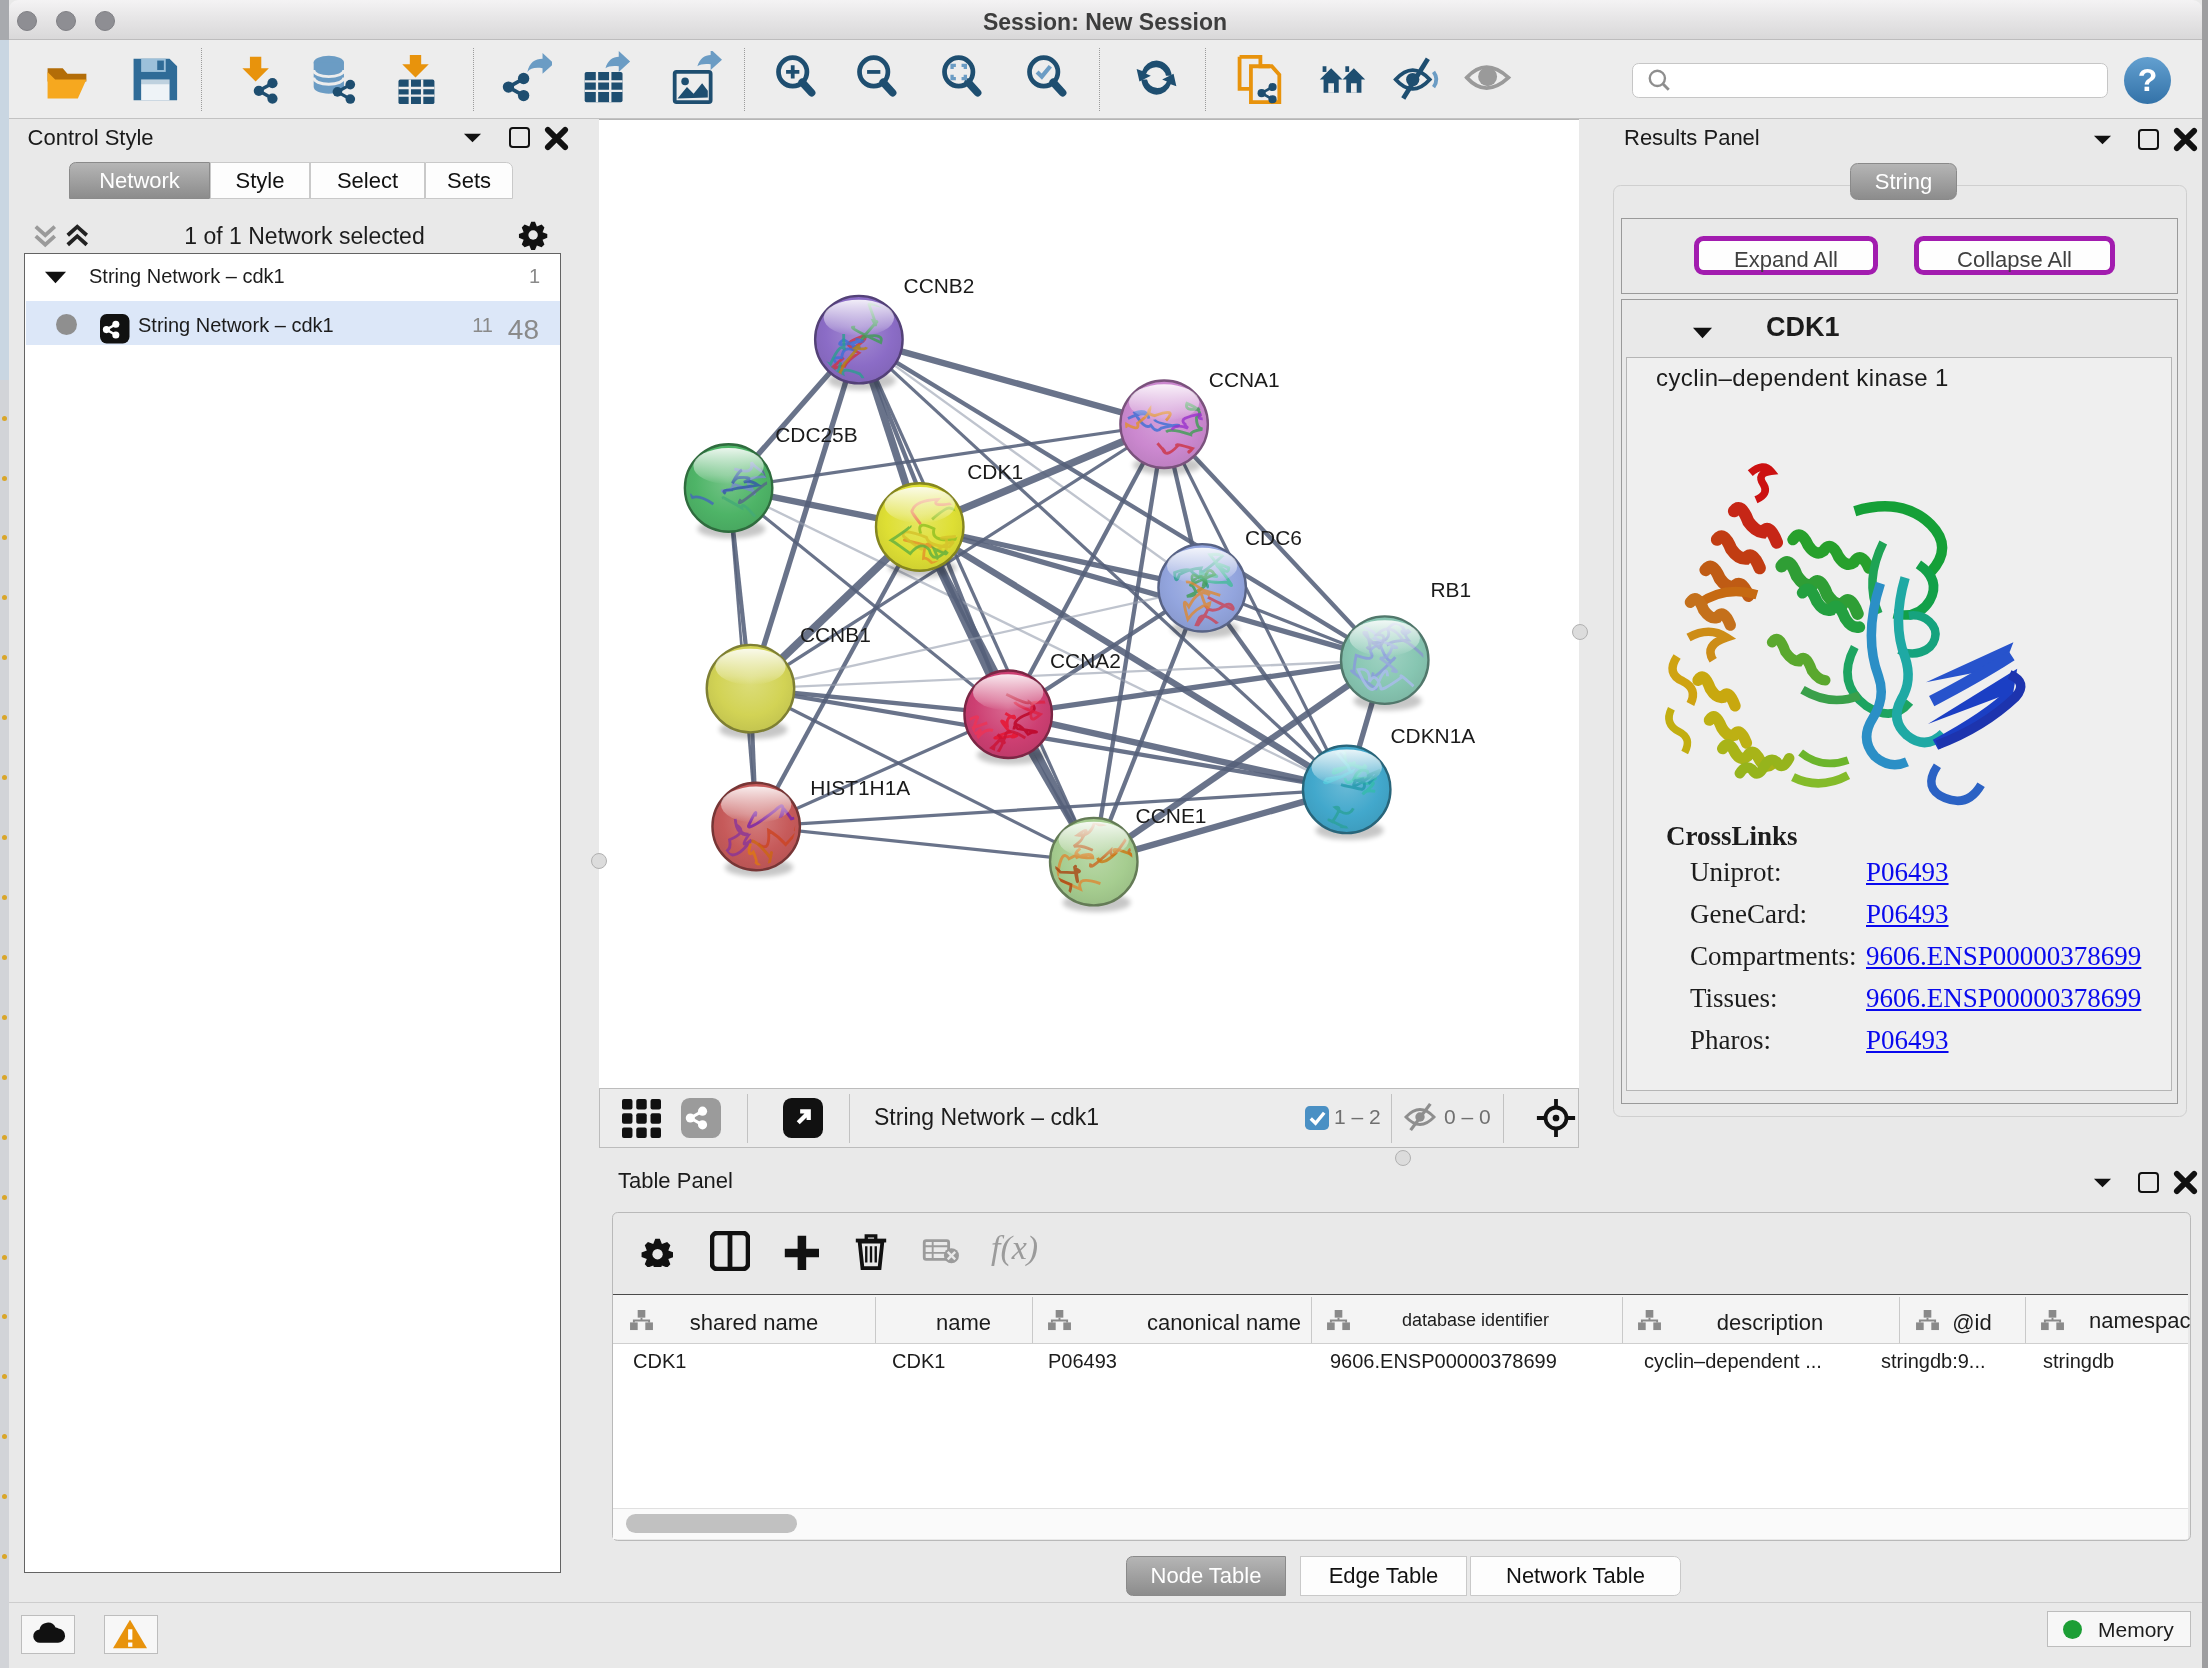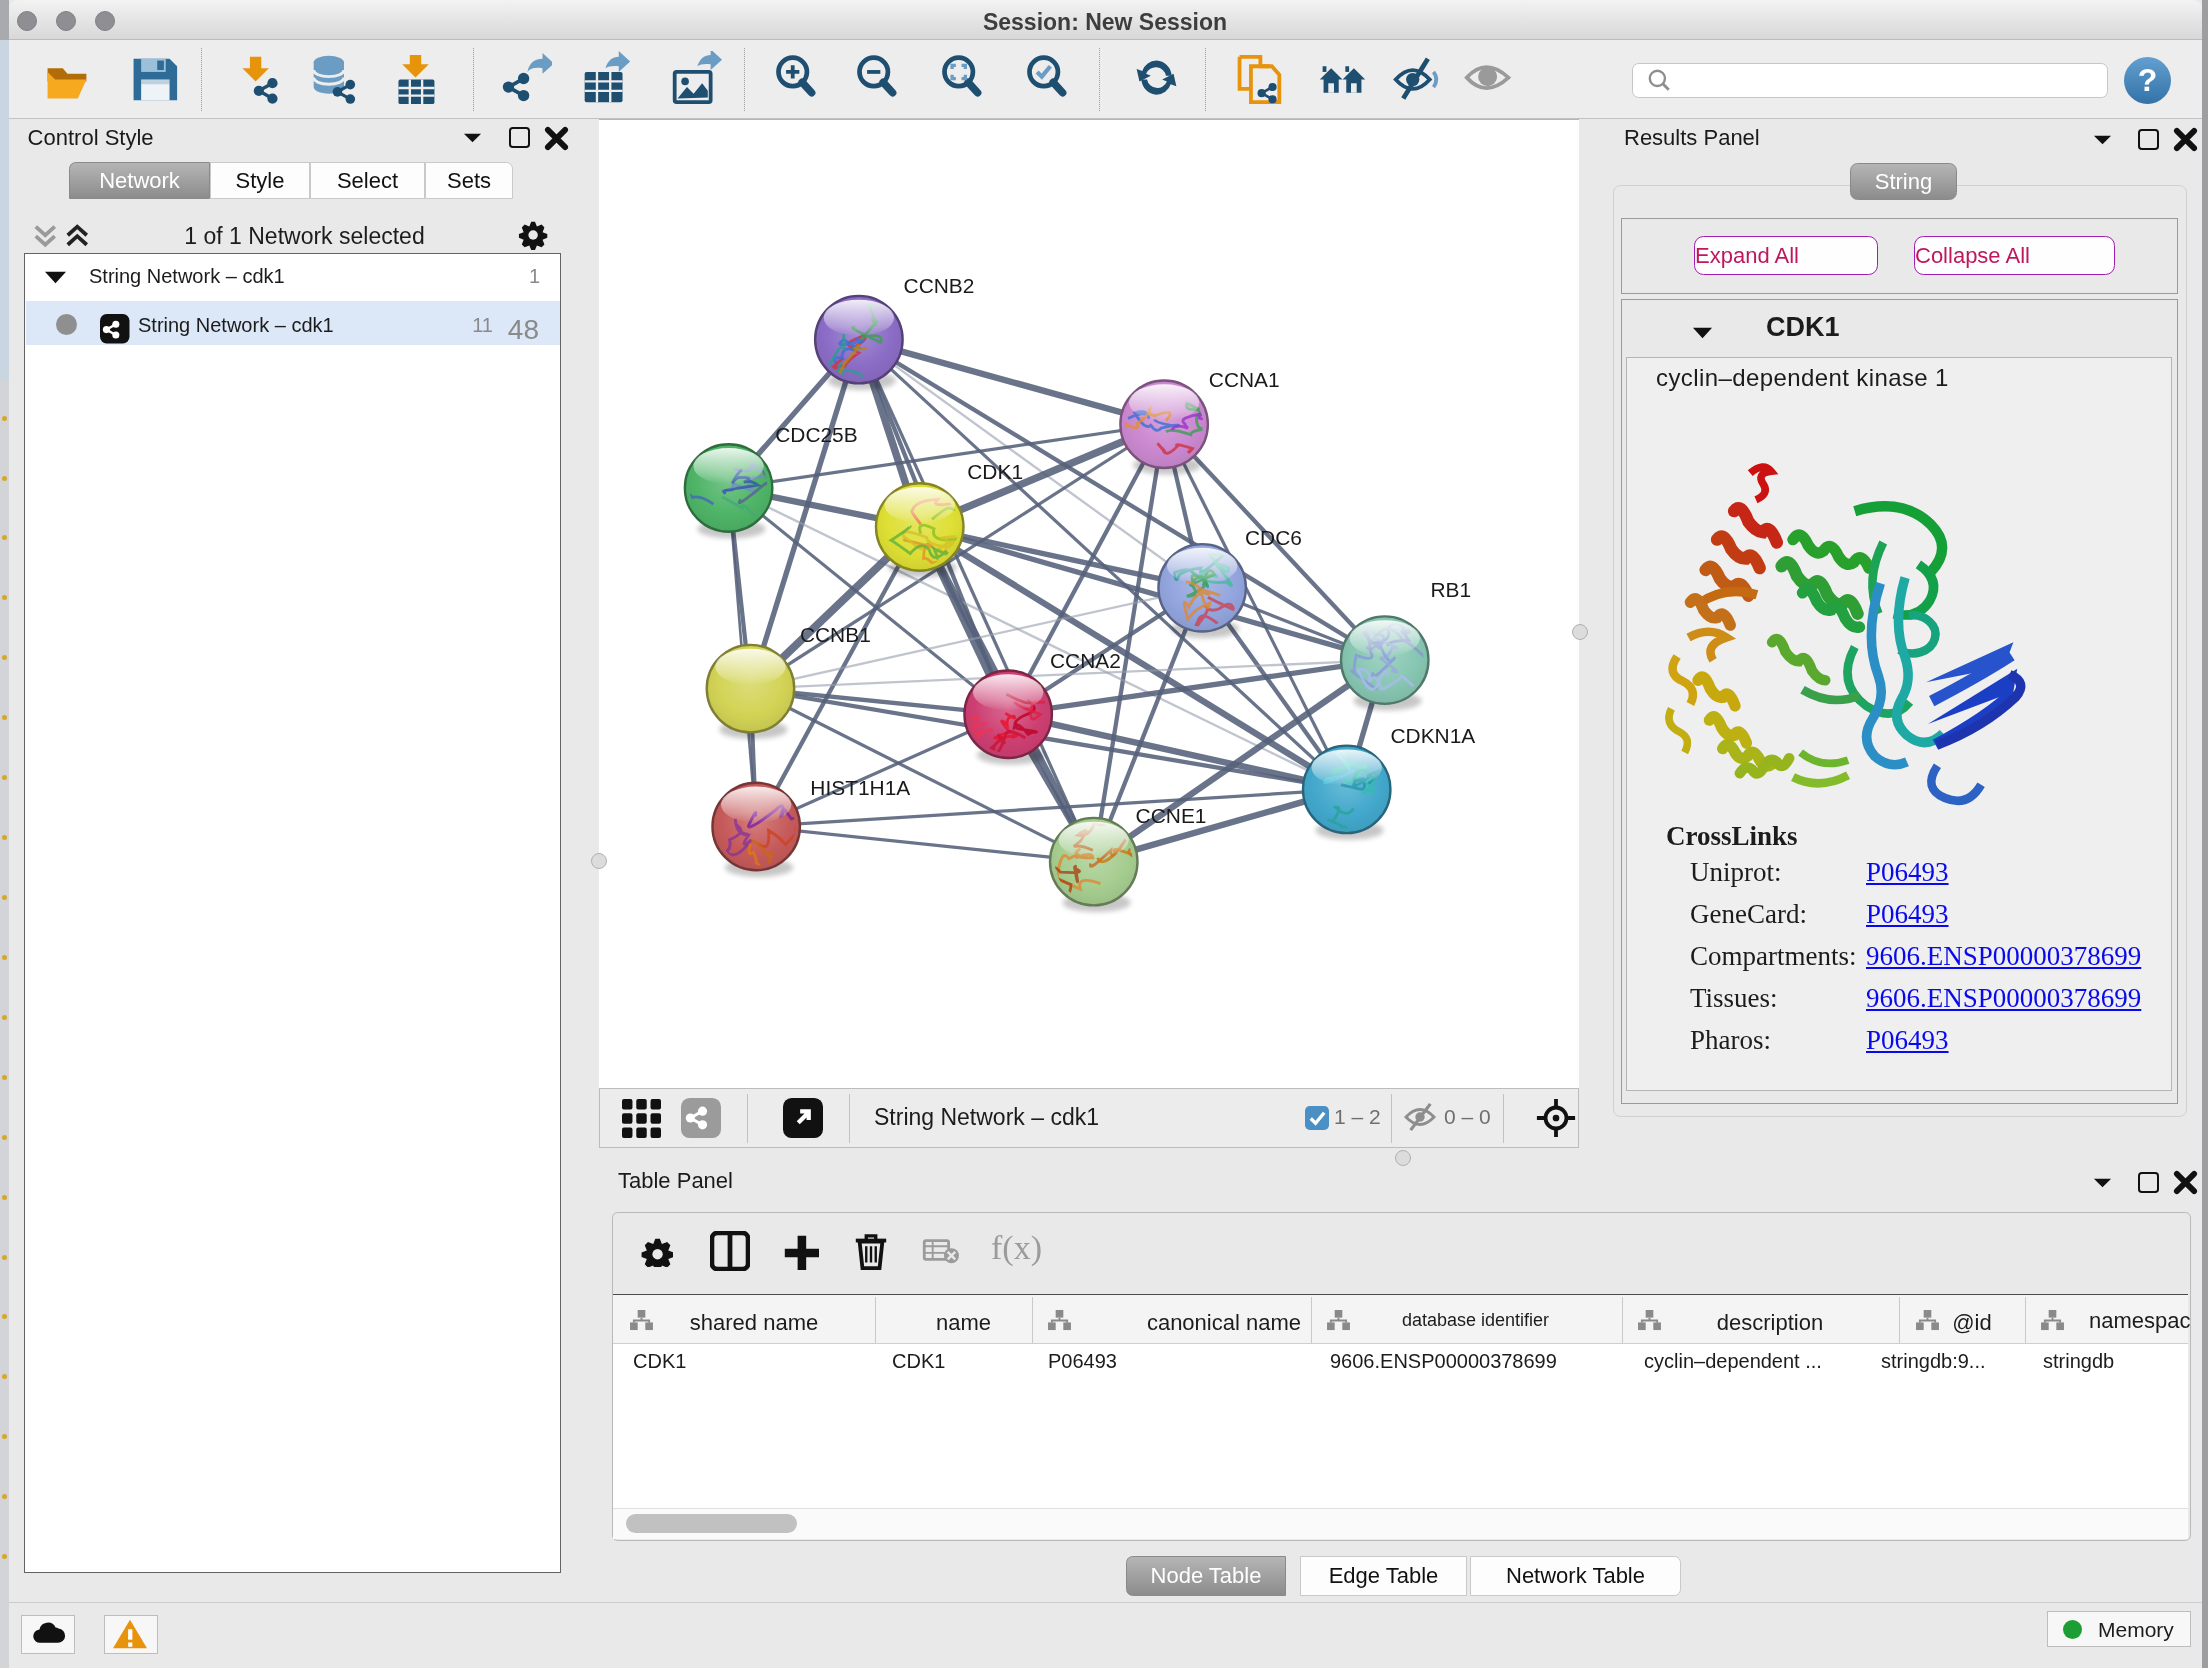--- a/index.html
+++ b/index.html
@@ -1,21 +1,21 @@
 <!DOCTYPE html>
 <html style="font-size:15px"><head><meta charset="utf-8"><style>
 *{box-sizing:border-box;margin:0;padding:0}
 html,body{width:2208px;height:1668px}
 body{position:relative;font-family:"Liberation Sans",sans-serif;background:#e9e9e9;overflow:hidden;font-size:20px;color:#1c1c1c}
 .abs{position:absolute}
 .vsep{position:absolute;width:0;border-left:1.9px dotted #9b9b9b}
 .paneltitle{font-size:22px;color:#1a1a1a}
 .tab{position:absolute;height:37px;line-height:35px;text-align:center;background:#fdfdfd;border:1px solid #c9c9c9;font-size:22px;color:#111}
 .tabsel{background:linear-gradient(180deg,#b5b5b5,#8c8c8c);color:#fff;border:1px solid #8a8a8a}
-.btn{position:absolute;background:#fefefe;border:1px solid #a21caf;border-radius:9.5px;text-align:left;font-size:22px;color:#be185d}
+.btn{position:absolute;background:#fefefe;border:5px solid #a21caf;border-radius:9.5px;text-align:center;font-size:22px;color:#404040}
 a.lnk{color:#0909ee;text-decoration:underline}
 </style></head><body>
 <div class="abs" style="left:0;top:0;width:8.6px;height:1668px;background:#d2d4d8"></div>
 <div class="abs" style="left:0;top:0;width:8.6px;height:40px;background:#a8aaae"></div>
 <div class="abs" style="left:0;top:40px;width:8.6px;height:340px;background:#c9d6e2"></div>
 <div class="abs" style="left:1.9px;top:416px;width:4.8px;height:4.8px;border-radius:2.9px;background:#d9a62a"></div>
 <div class="abs" style="left:1.9px;top:476px;width:4.8px;height:4.8px;border-radius:2.9px;background:#d9a62a"></div>
 <div class="abs" style="left:1.9px;top:535px;width:4.8px;height:4.8px;border-radius:2.9px;background:#d9a62a"></div>
 <div class="abs" style="left:1.9px;top:595px;width:4.8px;height:4.8px;border-radius:2.9px;background:#d9a62a"></div>
 <div class="abs" style="left:1.9px;top:655px;width:4.8px;height:4.8px;border-radius:2.9px;background:#d9a62a"></div>
@@ -644,21 +644,21 @@
     <path d="M4 11 h32" stroke="#111" stroke-width="4"></path>
     <path d="M15 11 v-5 h10 v5" fill="none" stroke="#111" stroke-width="3.5"></path>
     <path d="M15 17 v17 M20 17 v17 M25 17 v17" stroke="#111" stroke-width="2.5"></path>
   </svg>
 <svg class="abs" style="left:922px;top:1235px" width="42" height="30" viewBox="0 0 44 32">
     <rect x="2" y="6" width="26" height="20" rx="2" fill="none" stroke="#9b9b9b" stroke-width="3"></rect>
     <path d="M2 12 h26M11 6 v20M2 19 h26" stroke="#9b9b9b" stroke-width="2"></path>
     <circle cx="31" cy="22" r="8" fill="#9b9b9b"></circle>
     <path d="M27 18 l8 8 M35 18 l-8 8" stroke="#e9e9e9" stroke-width="2.5"></path>
   </svg>
-<div class="abs" style="left:991px;top:1229px;font-family:'Liberation Serif',serif;font-size:34px;color:#9b9b9b">f(x)</div>
+<div class="abs" style="left:991px;top:1229px;font-family:'Liberation Serif',serif;font-style:italic;font-size:34px;color:#9b9b9b">f(x)</div>
 <div class="abs" style="left:613px;top:1294px;width:1575px;height:214px;background:#fff;border-top:1.9px solid #4a4a4a"></div>
 <div class="abs" style="left:613px;top:1295px;width:1575px;height:49px;background:#f4f4f4;border-bottom:1px solid #cfcfcf"></div>
 <svg class="abs" style="left:630px;top:1310px" width="23" height="21" viewBox="0 0 24 22">
     <g fill="#8a8a8a">
       <rect x="8" y="0" width="8" height="8"></rect>
       <rect x="0" y="13" width="8" height="8"></rect>
       <rect x="16" y="13" width="8" height="8"></rect>
       <path d="M12 8 v3 M4 13 v-2 h16 v2" stroke="#8a8a8a" stroke-width="2" fill="none"></path>
     </g>
   </svg>

